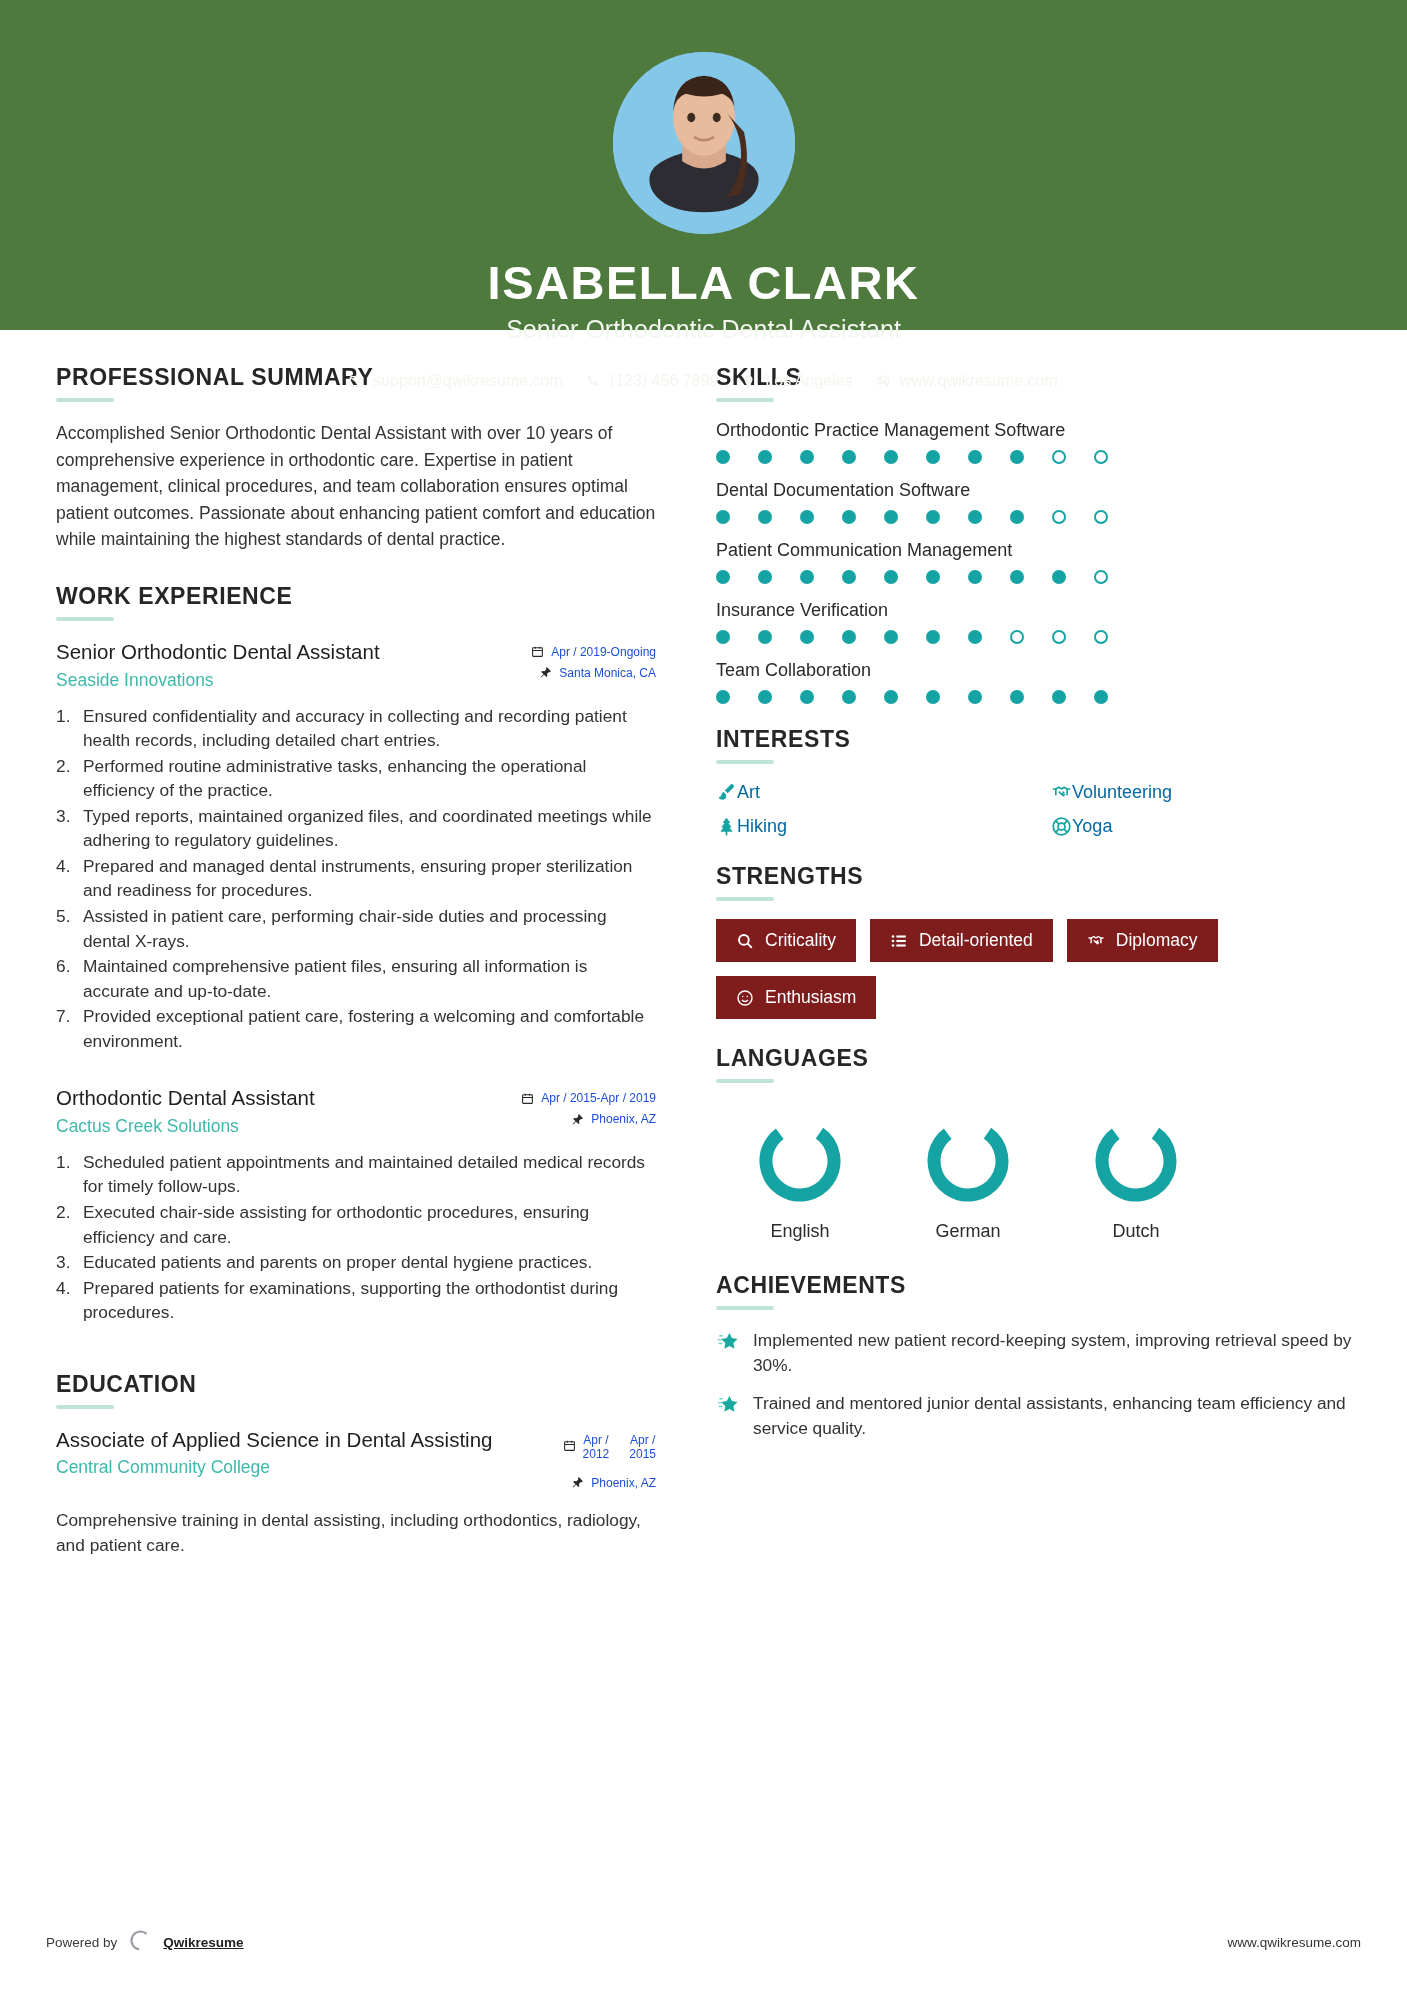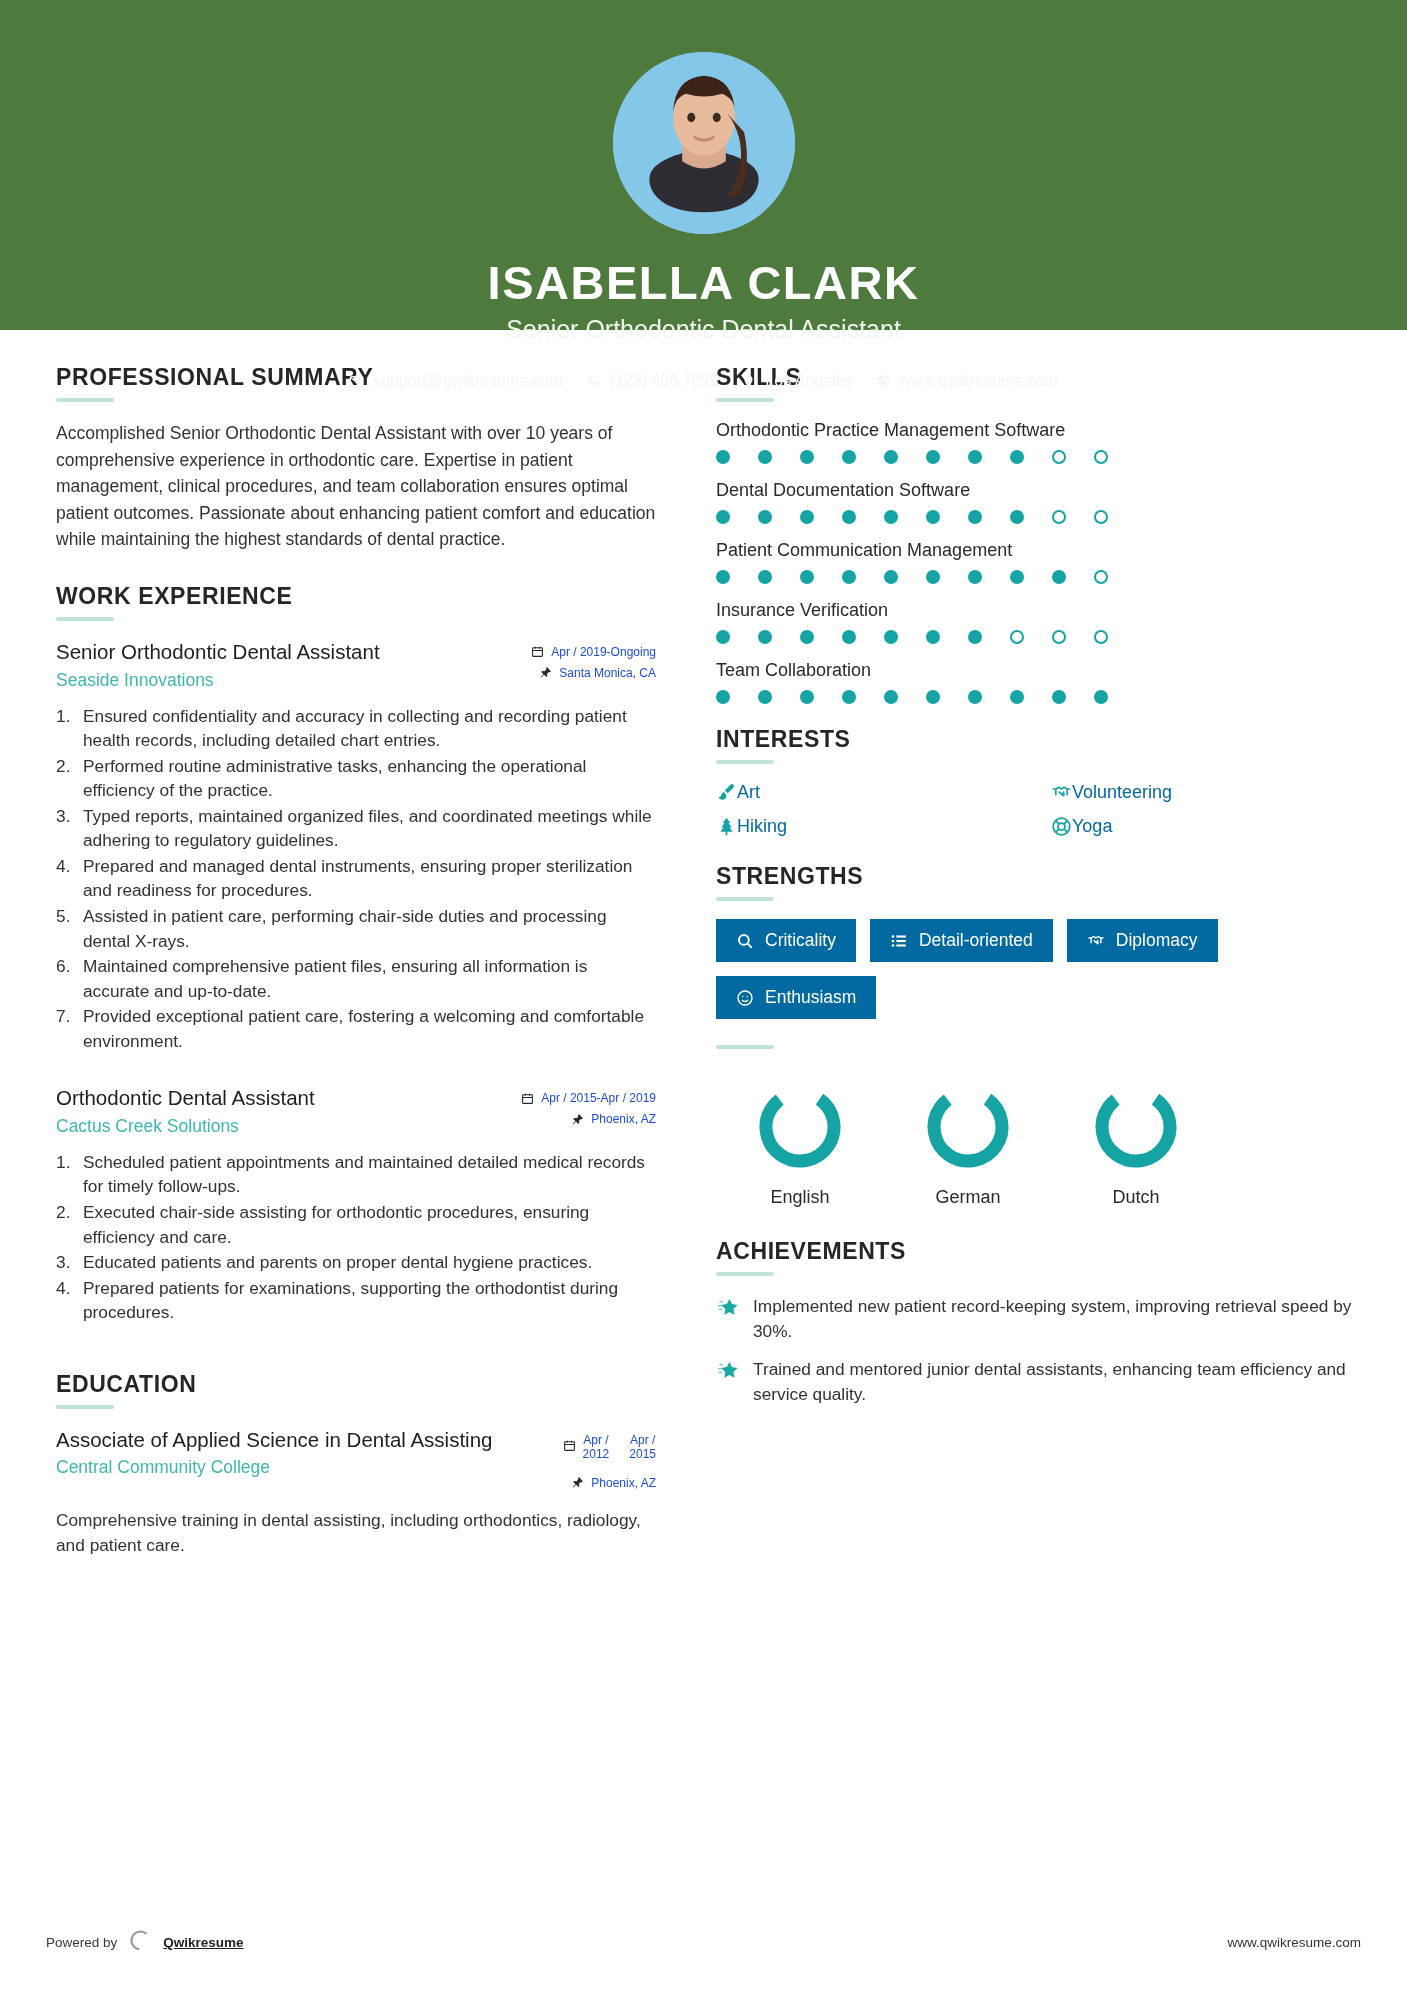--- a/index.html
+++ b/index.html
@@ -212,21 +212,21 @@
     align-items: center;
     gap: 0;
     font-size: 18px;
     color: #0369a1;
   }
   .interest svg { width: 21px; height: 21px; flex: none; }
 
   
   .tags { display: flex; flex-wrap: wrap; gap: 14px; }
   .tag {
-    background: #0369a1;
+    background: #7f1d1d;
     color: #ffffff;
     font-size: 17.5px;
     padding: 11px 20px;
     display: flex;
     align-items: center;
     gap: 11px;
   }
   .tag svg { width: 18px; height: 18px; flex: none; }
 
   
@@ -712,20 +712,21 @@
             <circle cx="9" cy="10" r="1" fill="#ffffff" stroke="none"></circle>
             <circle cx="15" cy="10" r="1" fill="#ffffff" stroke="none"></circle>
             <path d="M8 14.4c1 1.5 2.4 2.2 4 2.2s3-.7 4-2.2"></path>
           </svg>
           <span>Enthusiasm</span>
         </div>
       </div>
     </div>
 
     <div style="margin-top:26px;">
+      <div class="sec-title">LANGUAGES</div>
       <div class="sec-rule"></div>
       <div class="langs" id="langs-host">
           <div class="lang">
             <svg width="92" height="92" viewBox="0 0 92 92">
               <circle cx="46" cy="46" r="34" fill="none" stroke="#16a3a3" stroke-width="13" stroke-dasharray="170.90264035528475 213.62830044410595" transform="rotate(-55 46 46)"></circle>
             </svg>
             <div class="lang-name">English</div>
           </div>
           <div class="lang">
             <svg width="92" height="92" viewBox="0 0 92 92">

